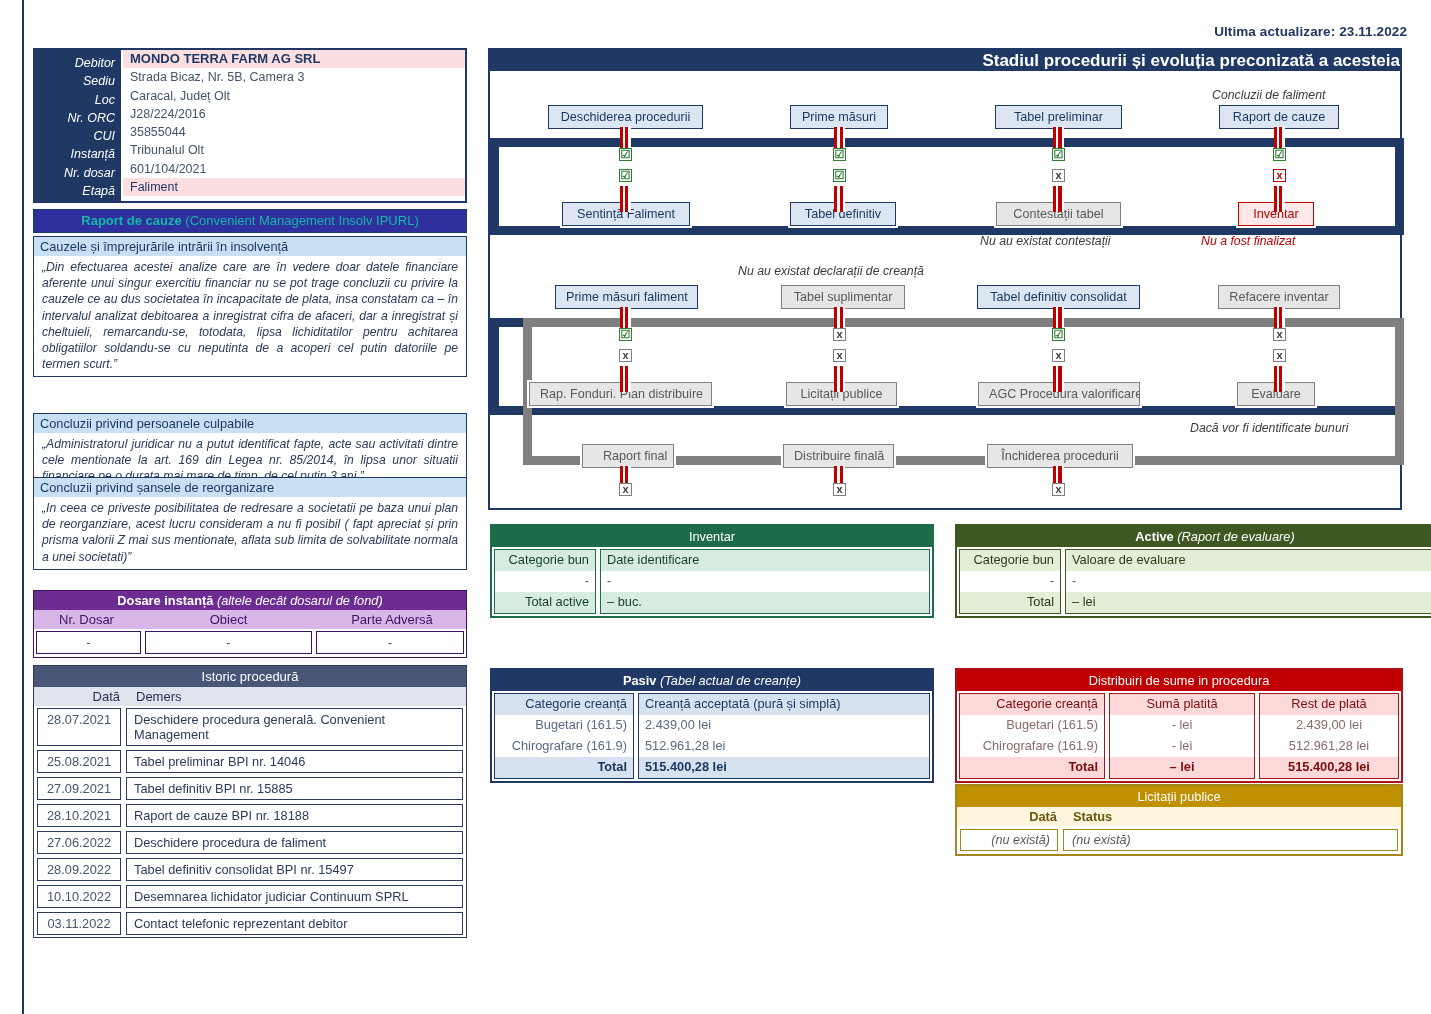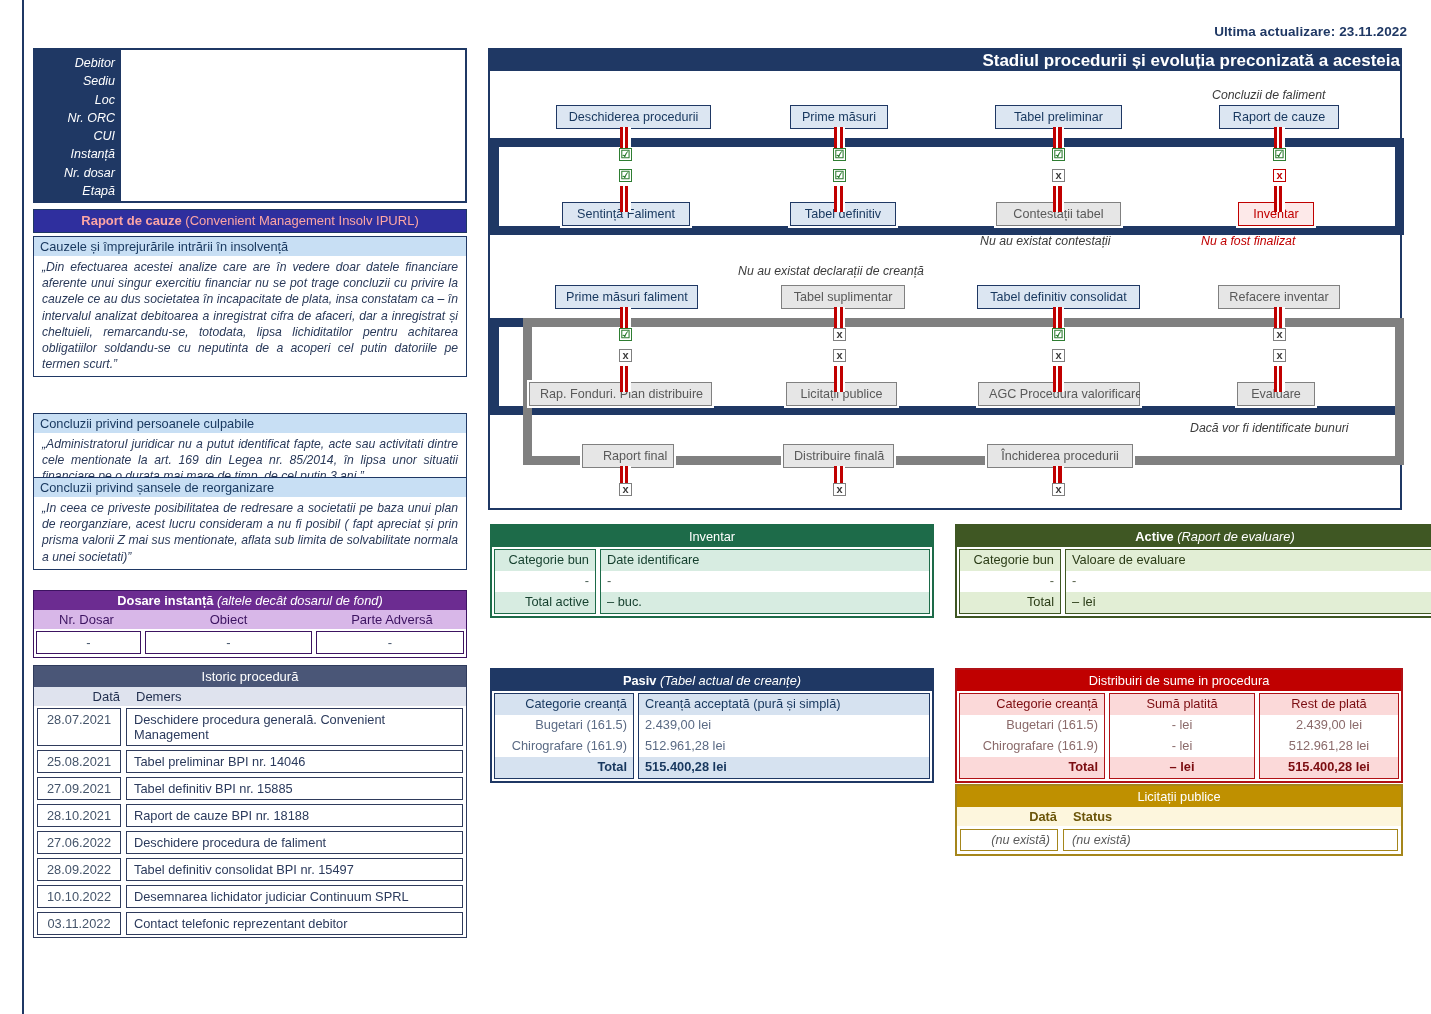--- a/index.html
+++ b/index.html
@@ -35,21 +35,21 @@
   .ident-values{flex:1;display:flex;flex-direction:column;box-sizing:border-box;}
   .ident-values div{
     height:18.3px;line-height:18.3px;padding-left:7px;font-size:12.5px;color:#44546a;
   }
   .ident-values div.hi{background:#fbdfe0;color:#1f3864;}
   .ident-values div.hi.bold{font-weight:bold;color:#1f3864;font-size:13px;}
 
   .rep-head{
     position:absolute;left:33px;top:209px;width:434px;height:24px;
     background:#2f2f9e;border:1.5px solid #1f3864;box-sizing:border-box;
-    color:#fca5a5;font-size:13px;text-align:center;line-height:21px;
+    color:#14b8a6;font-size:13px;text-align:center;line-height:21px;
   }
   .rep-head b{font-weight:bold;}
   .rep-head i{font-style:normal;}
 
   .rep-block{position:absolute;left:33px;width:434px;border:1.5px solid #1f3864;box-sizing:border-box;background:#fff;}
   .rep-block .sub{background:#c8dff4;font-size:12.8px;padding:2px 6px;color:#17375e;}
   .rep-block .body{
     font-style:italic;font-size:12.2px;line-height:16.2px;color:#2a3a5a;
     padding:3px 8px 4px 8px;text-align:justify;
   }
@@ -190,20 +190,30 @@
     <div class="ident-labels">
       <div>Debitor</div>
       <div>Sediu</div>
       <div>Loc</div>
       <div>Nr. ORC</div>
       <div>CUI</div>
       <div>Instanță</div>
       <div>Nr. dosar</div>
       <div>Etapă</div>
     </div>
+    <div class="ident-values">
+      <div class="hi bold">MONDO TERRA FARM AG SRL</div>
+      <div>Strada Bicaz, Nr. 5B, Camera 3</div>
+      <div>Caracal, Județ Olt</div>
+      <div>J28/224/2016</div>
+      <div>35855044</div>
+      <div>Tribunalul Olt</div>
+      <div>601/104/2021</div>
+      <div class="hi">Faliment</div>
+    </div>
   </div>
 
   <div class="rep-head">
     <b>Raport de cauze</b><i> (Convenient Management Insolv IPURL)</i>
   </div>
 
   <div class="rep-block" style="top:236px;">
     <div class="sub">Cauzele și împrejurările intrării în insolvență</div>
     <div class="body">„Din efectuarea acestei analize care are în vedere doar datele financiare aferente unui singur exercitiu financiar nu se pot trage concluzii cu privire la cauzele ce au dus societatea în incapacitate de plata, insa constatam ca – în intervalul analizat debitoarea a inregistrat cifra de afaceri, dar a inregistrat și cheltuieli, remarcandu-se, totodata, lipsa lichiditatilor pentru achitarea obligatiilor soldandu-se cu neputinta de a acoperi cel putin datoriile pe termen scurt.”</div>
   </div>
@@ -280,21 +290,21 @@
     <div class="band blue" style="left:0px;top:88px;width:914px;height:97px;"></div>
     <div class="band blue" style="left:0px;top:268px;width:914px;height:97px;"></div>
     <div class="band gray" style="left:33px;top:268px;width:881px;height:147px;"></div>
 
     <div class="note" style="left:722px;top:38px;">Concluzii de faliment</div>
     <div class="note" style="left:490px;top:184px;">Nu au existat contestații</div>
     <div class="note red" style="left:711px;top:184px;">Nu a fost finalizat</div>
     <div class="note" style="left:248px;top:214px;">Nu au existat declarații de creanță</div>
     <div class="note" style="left:700px;top:371px;">Dacă vor fi identificate bunuri</div>
 
-    <div class="node blue" style="left:58px;top:55px;width:155px;margin-left:8px;">Deschiderea procedurii</div>
+    <div class="node blue" style="left:58px;top:55px;width:155px;">Deschiderea procedurii</div>
     <div class="node blue" style="left:300px;top:55px;width:98px;">Prime măsuri</div>
     <div class="node blue" style="left:505px;top:55px;width:127px;">Tabel preliminar</div>
     <div class="node blue" style="left:729px;top:55px;width:120px;">Raport de cauze</div>
 
     <div class="conn" style="left:130px;top:77px;"></div>
     <div class="conn" style="left:344px;top:77px;"></div>
     <div class="conn" style="left:563px;top:77px;"></div>
     <div class="conn" style="left:784px;top:77px;"></div>
 
     <div class="mark ok" style="left:129px;top:98px;">☑</div>

